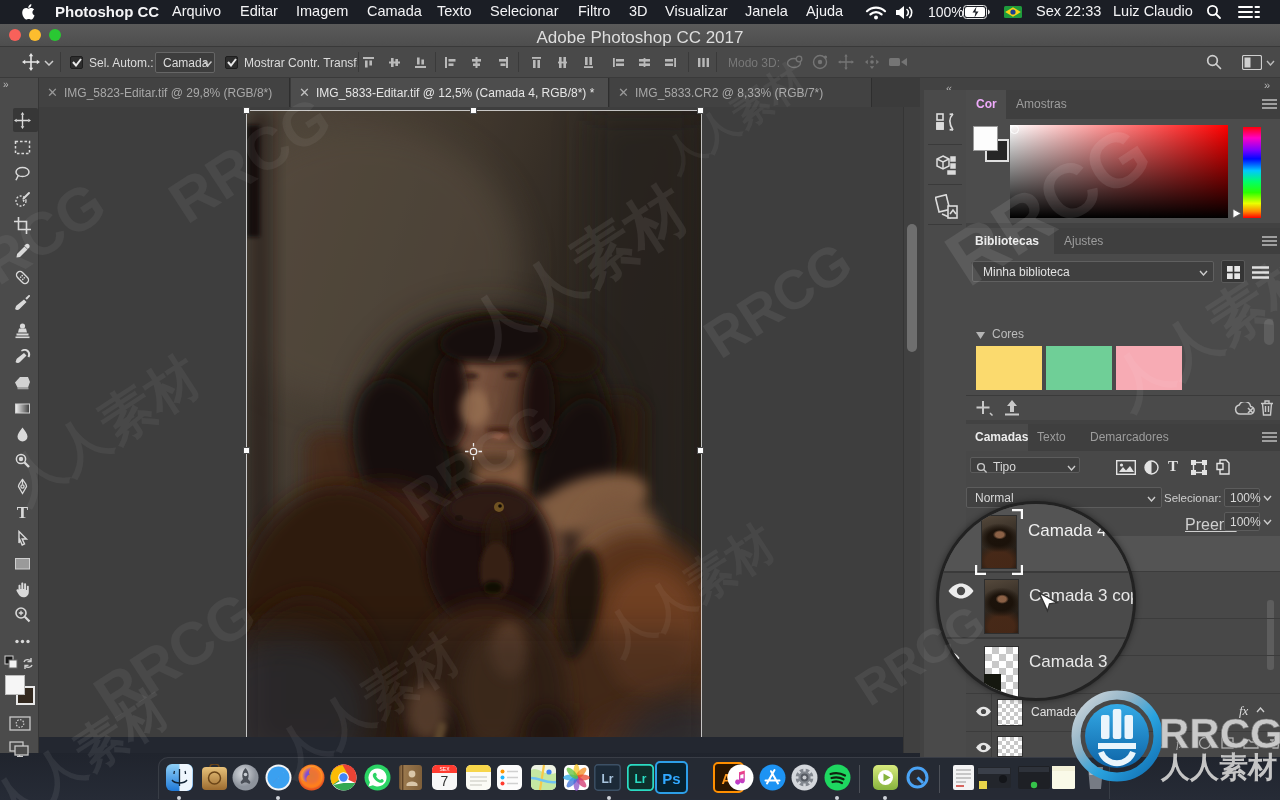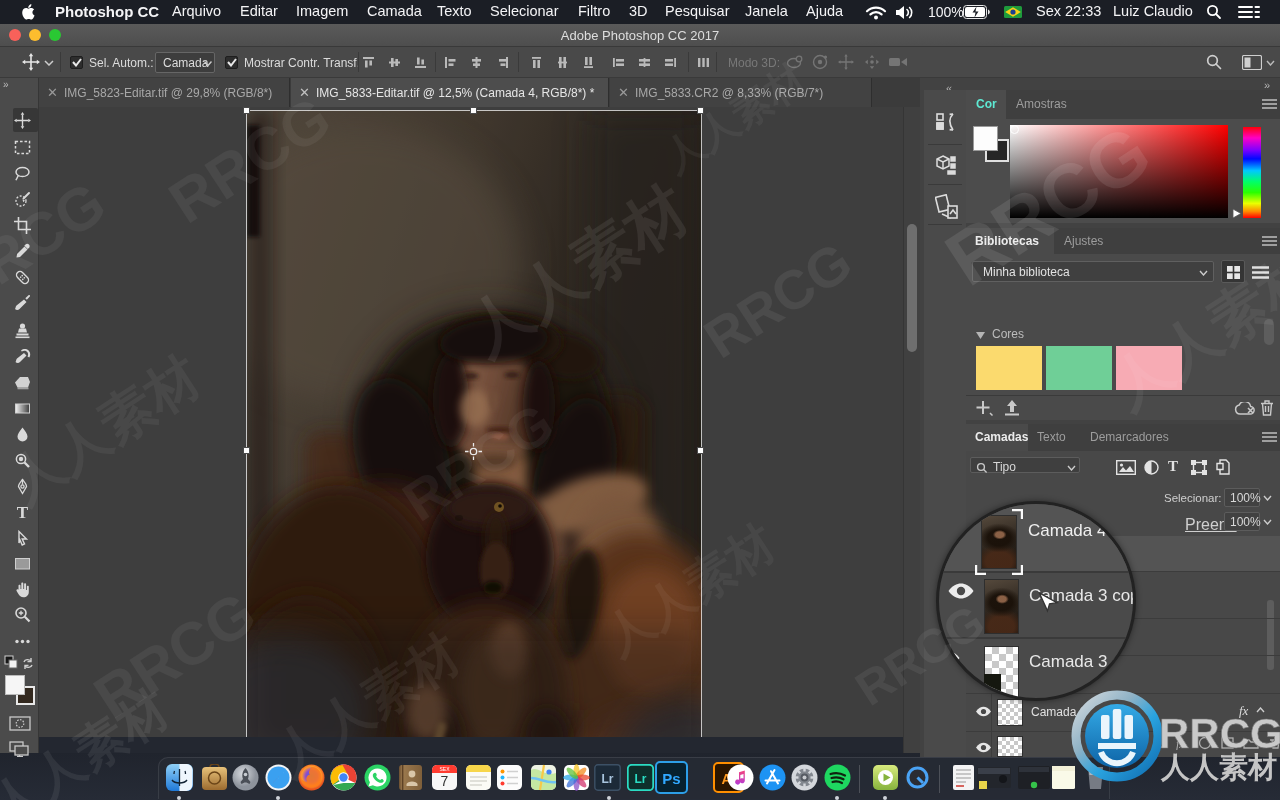--- a/index.html
+++ b/index.html
@@ -30,21 +30,21 @@
       </svg>
   <span class="abs" style="left:55px;top:3px;font-weight:bold;font-size:15px;">Photoshop CC</span>
   <span class="abs" style="left:172px;top:3px;">Arquivo</span>
   <span class="abs" style="left:240px;top:3px;">Editar</span>
   <span class="abs" style="left:296px;top:3px;">Imagem</span>
   <span class="abs" style="left:367px;top:3px;">Camada</span>
   <span class="abs" style="left:437px;top:3px;">Texto</span>
   <span class="abs" style="left:490px;top:3px;">Selecionar</span>
   <span class="abs" style="left:578px;top:3px;text-align:center;">Filtro</span>
   <span class="abs" style="left:629px;top:3px;">3D</span>
-  <span class="abs" style="left:665px;top:3px;">Pesquisar</span>
+  <span class="abs" style="left:665px;top:3px;">Visualizar</span>
   <span class="abs" style="left:745px;top:3px;">Janela</span>
   <span class="abs" style="left:806px;top:3px;">Ajuda</span>
   <svg class="ico" style="left:864px;top:5px" width="24" height="16" viewBox="0 0 24 16">
         <g fill="none" stroke="#fff" stroke-width="2.2" stroke-linecap="round">
           <path d="M3 6.2 C8 1.4 16 1.4 21 6.2"></path>
           <path d="M6.4 9.4 C9.6 6.4 14.4 6.4 17.6 9.4"></path>
         </g>
         <circle cx="12" cy="12.6" r="2" fill="#fff"></circle>
       </svg>
   <svg class="ico" style="left:896px;top:5px" width="22" height="15" viewBox="0 0 22 15">
@@ -77,21 +77,21 @@
           <path d="M1 2h13M1 7h13M1 12h13"></path>
           <path d="M17.5 2h3.5M17.5 7h3.5M17.5 12h3.5"></path>
         </g>
       </svg>
 </div>
 
 <div id="titlebar" class="abs" style="left:0;top:24px;width:1280px;height:23px;background:linear-gradient(#5a5a5a,#4e4e4e);border-bottom:1px solid #393939;">
   <div class="abs" style="left:9px;top:5px;width:12px;height:12px;border-radius:50%;background:#f9615a;"></div>
   <div class="abs" style="left:29px;top:5px;width:12px;height:12px;border-radius:50%;background:#fdbd2e;"></div>
   <div class="abs" style="left:49px;top:5px;width:12px;height:12px;border-radius:50%;background:#2ac833;"></div>
-  <div class="abs" style="left:0;top:4px;width:1280px;text-align:center;font-size:13px;color:#dedede;">Adobe Photoshop CC 2017</div>
+  <div class="abs" style="left:0;top:4px;width:1280px;text-align:center;font-size:17px;color:#dedede;">Adobe Photoshop CC 2017</div>
 </div>
 
 <div id="optionsbar" class="abs" style="left:0;top:47px;width:1280px;height:31px;background:#494949;border-bottom:1px solid #3a3a3a;color:#dcdcdc;font-size:12px;">
   <svg class="ico" style="left:22px;top:6px" width="18" height="18" viewBox="0 0 18 18">
         <g stroke="#e6e6e6" stroke-width="1.6" fill="#e6e6e6">
           <path d="M9 2v14M2 9h14" fill="none"></path>
           <path d="M9 0 6.8 3.2h4.4zM9 18l2.2-3.2H6.8zM0 9l3.2 2.2V6.8zM18 9l-3.2-2.2v4.4z" stroke="none"></path>
         </g>
       </svg>
   <svg class="ico" style="left:44px;top:13px" width="10" height="6" viewBox="0 0 10 6">
@@ -538,21 +538,21 @@
             <rect x="2" y="2" width="11" height="15" transform="rotate(-14 7 9)"></rect>
             <path d="M7 20l9 4"></path>
             <rect x="13" y="12" width="9" height="12" fill="#4a4a4a"></rect>
             <path d="M15 20l3-4 3 4"></path>
           </g>
         </svg>
     <div class="abs" style="left:4px;top:134px;width:34px;height:1px;background:#3a3a3a;"></div>
   </div>
 
   <div class="abs" style="left:46px;top:12px;width:314px;height:133px;background:#3f3f3f;">
-    <div class="abs" style="left:0;top:0;width:40px;height:29px;background:#4c4c4c;color:#5eead4;">
+    <div class="abs" style="left:0;top:0;width:40px;height:29px;background:#4c4c4c;color:#f0abfc;">
           <span class="abs" style="left:10px;top:7px;font-weight:bold;">Cor</span>
         </div>
     <span class="abs" style="left:50px;top:7px;color:#9d9d9d;">Amostras</span>
     <svg class="ico" style="left:296px;top:8px" width="15" height="12" viewBox="0 0 15 12">
           <g stroke="#c0c0c0" stroke-width="1.6">
             <path d="M0 2h15M0 6h15M0 10h15"></path>
           </g>
         </svg>
     <div class="abs" style="left:0;top:29px;width:314px;height:104px;background:#4c4c4c;"></div>
     <div class="abs" style="left:7px;top:36px;width:25px;height:25px;background:#fdfdfd;border:1px solid #9a9a9a;z-index:2;"></div>
@@ -666,20 +666,26 @@
             <rect width="5" height="5"></rect>
             <rect x="11" width="5" height="5"></rect>
             <rect y="10" width="5" height="5"></rect>
             <rect x="11" y="10" width="5" height="5"></rect>
           </g>
         </svg>
     <svg class="ico" style="left:250px;top:35px" width="14" height="16" viewBox="0 0 14 16">
           <path d="M4 1h6l3 3v11H4z" fill="none" stroke="#e3e3e3" stroke-width="1.4"></path>
           <path d="M1 4.5h6v6H1z" fill="#484848" stroke="#e3e3e3" stroke-width="1.4"></path>
         </svg>
+    <div class="abs" style="left:0px;top:63px;width:196px;height:21px;background:#414141;border:1px solid #5c5c5c;border-radius:2px;">
+      <span class="abs" style="left:8px;top:3px;">Normal</span>
+      <svg class="ico" style="left:180px;top:8px" width="9" height="6" viewBox="0 0 9 6">
+            <path d="m1 1 3.5 4L8 1" fill="none" stroke="#ccc" stroke-width="1.4"></path>
+          </svg>
+    </div>
     <span class="abs" style="left:198px;top:68px;color:#cfcfcf;font-size:11.5px;">Selecionar:</span>
     <div class="abs" style="left:258px;top:64px;width:36px;height:19px;background:#414141;border:1px solid #5c5c5c;border-radius:2px;">
           <span class="abs" style="left:5px;top:2px;">100%</span>
         </div>
     <svg class="ico" style="left:297px;top:71px" width="9" height="6" viewBox="0 0 9 6">
           <path d="m1 1 3.5 4L8 1" fill="none" stroke="#ccc" stroke-width="1.4"></path>
         </svg>
     <span class="abs" style="left:219px;top:92px;color:#cfcfcf;font-size:16px;text-decoration:underline;">Preen.:</span>
     <div class="abs" style="left:258px;top:88px;width:36px;height:19px;background:#414141;border:1px solid #5c5c5c;border-radius:2px;">
           <span class="abs" style="left:5px;top:2px;">100%</span>

